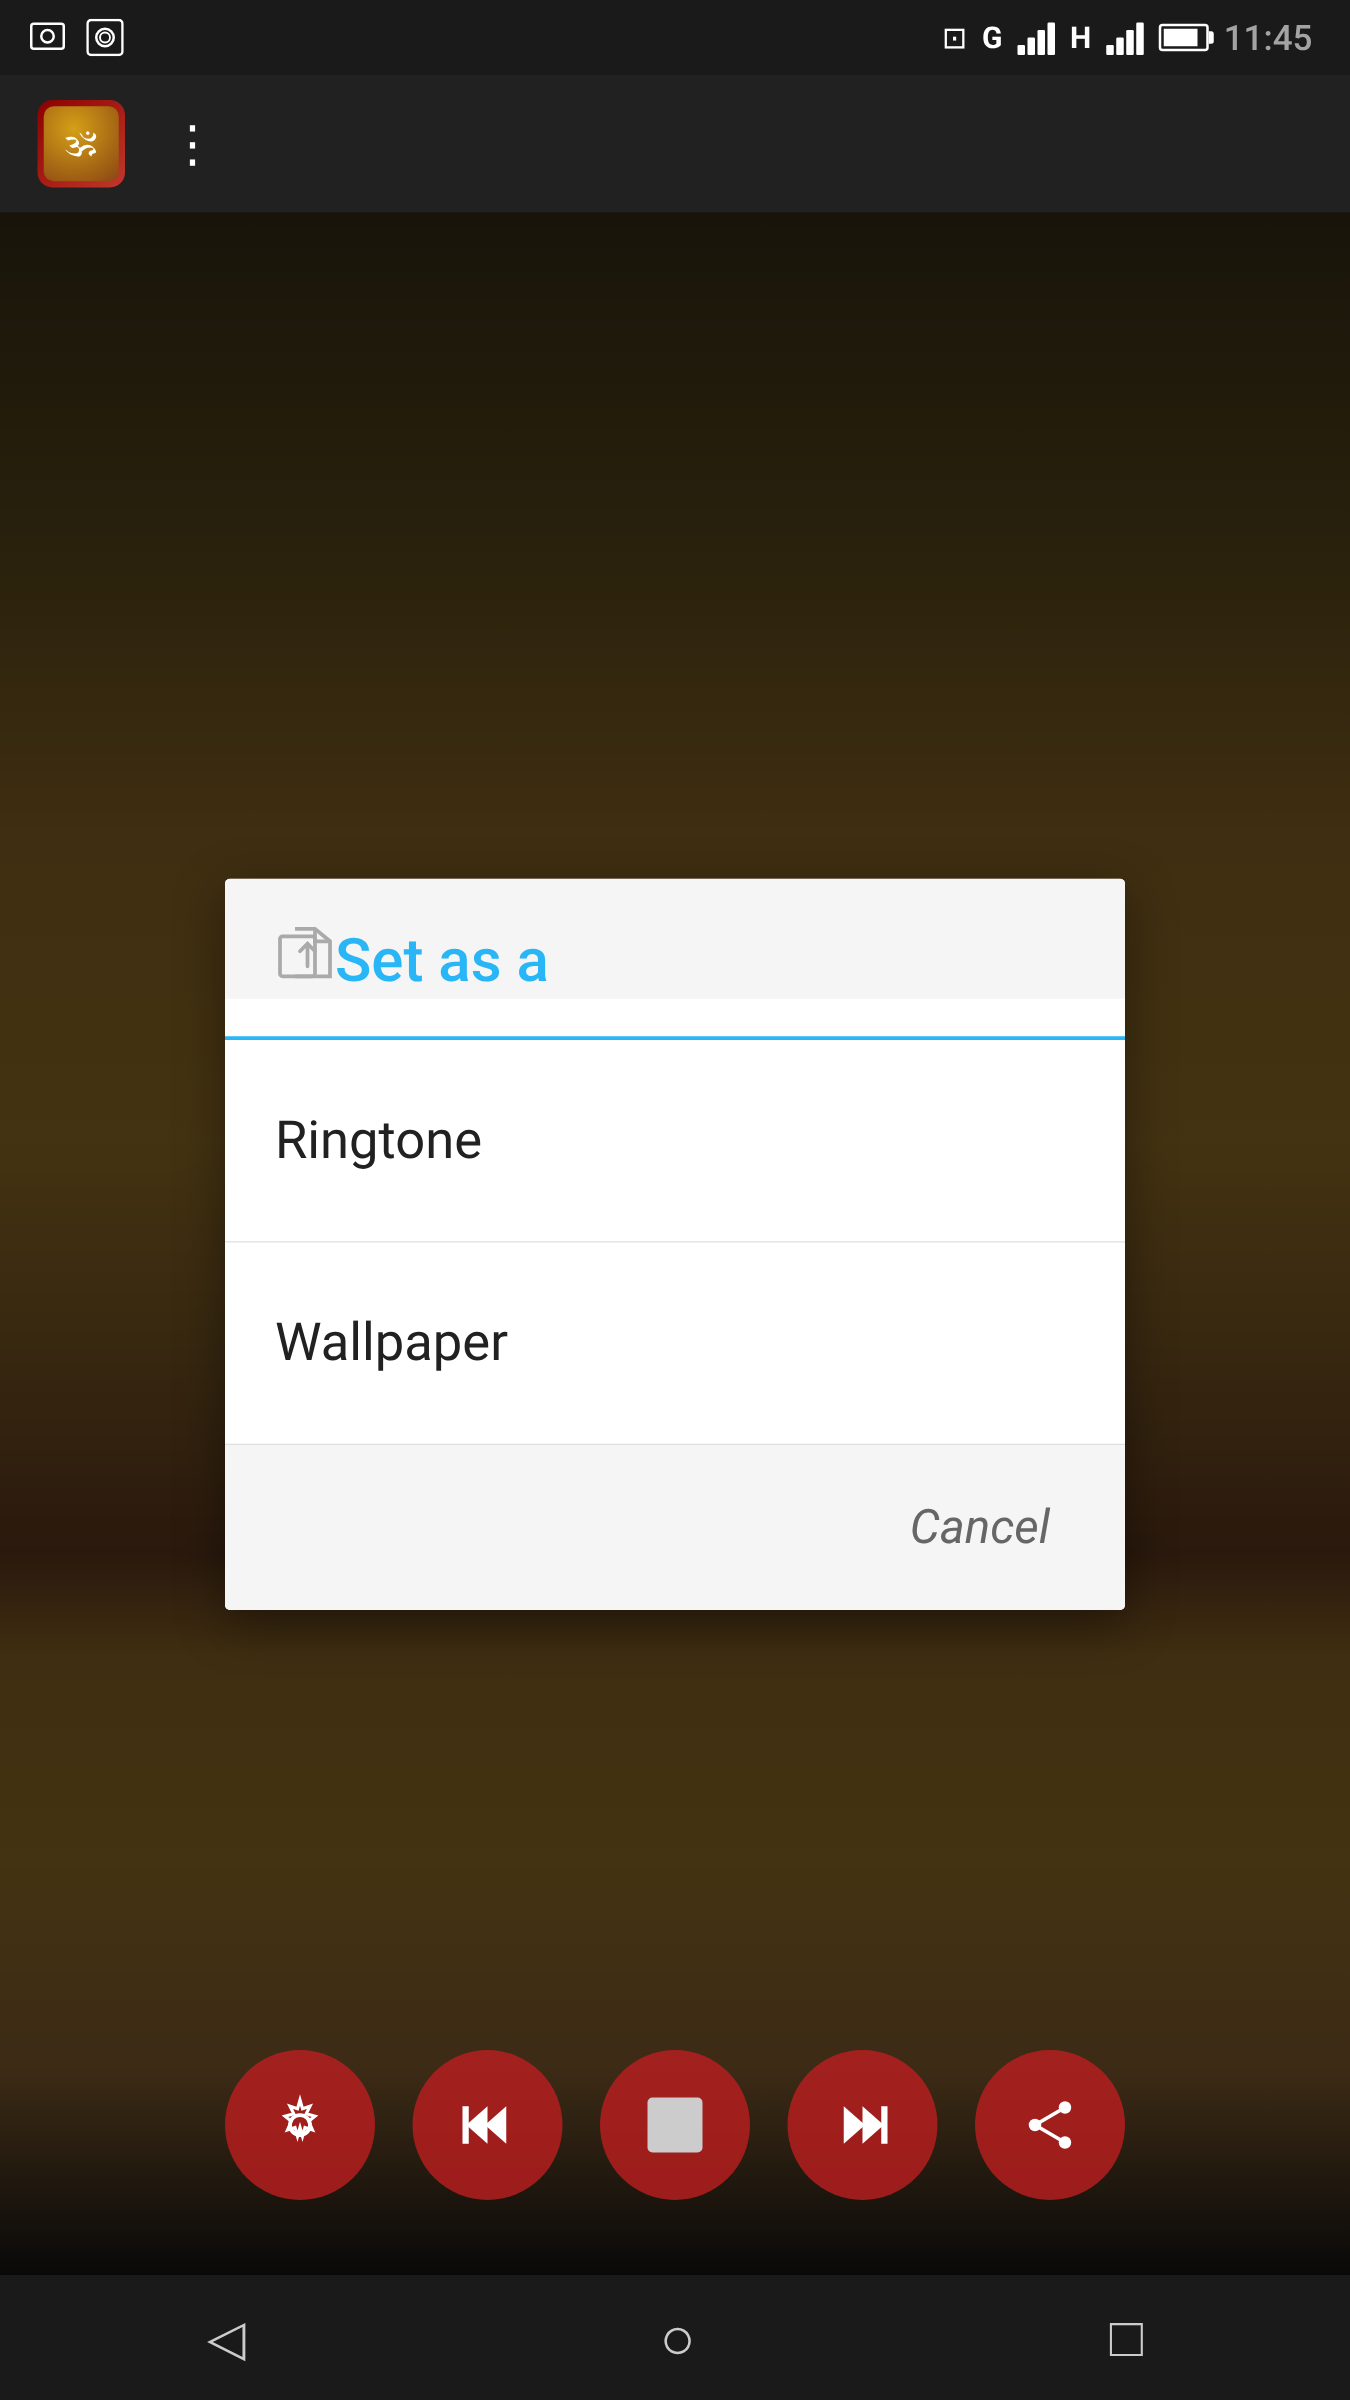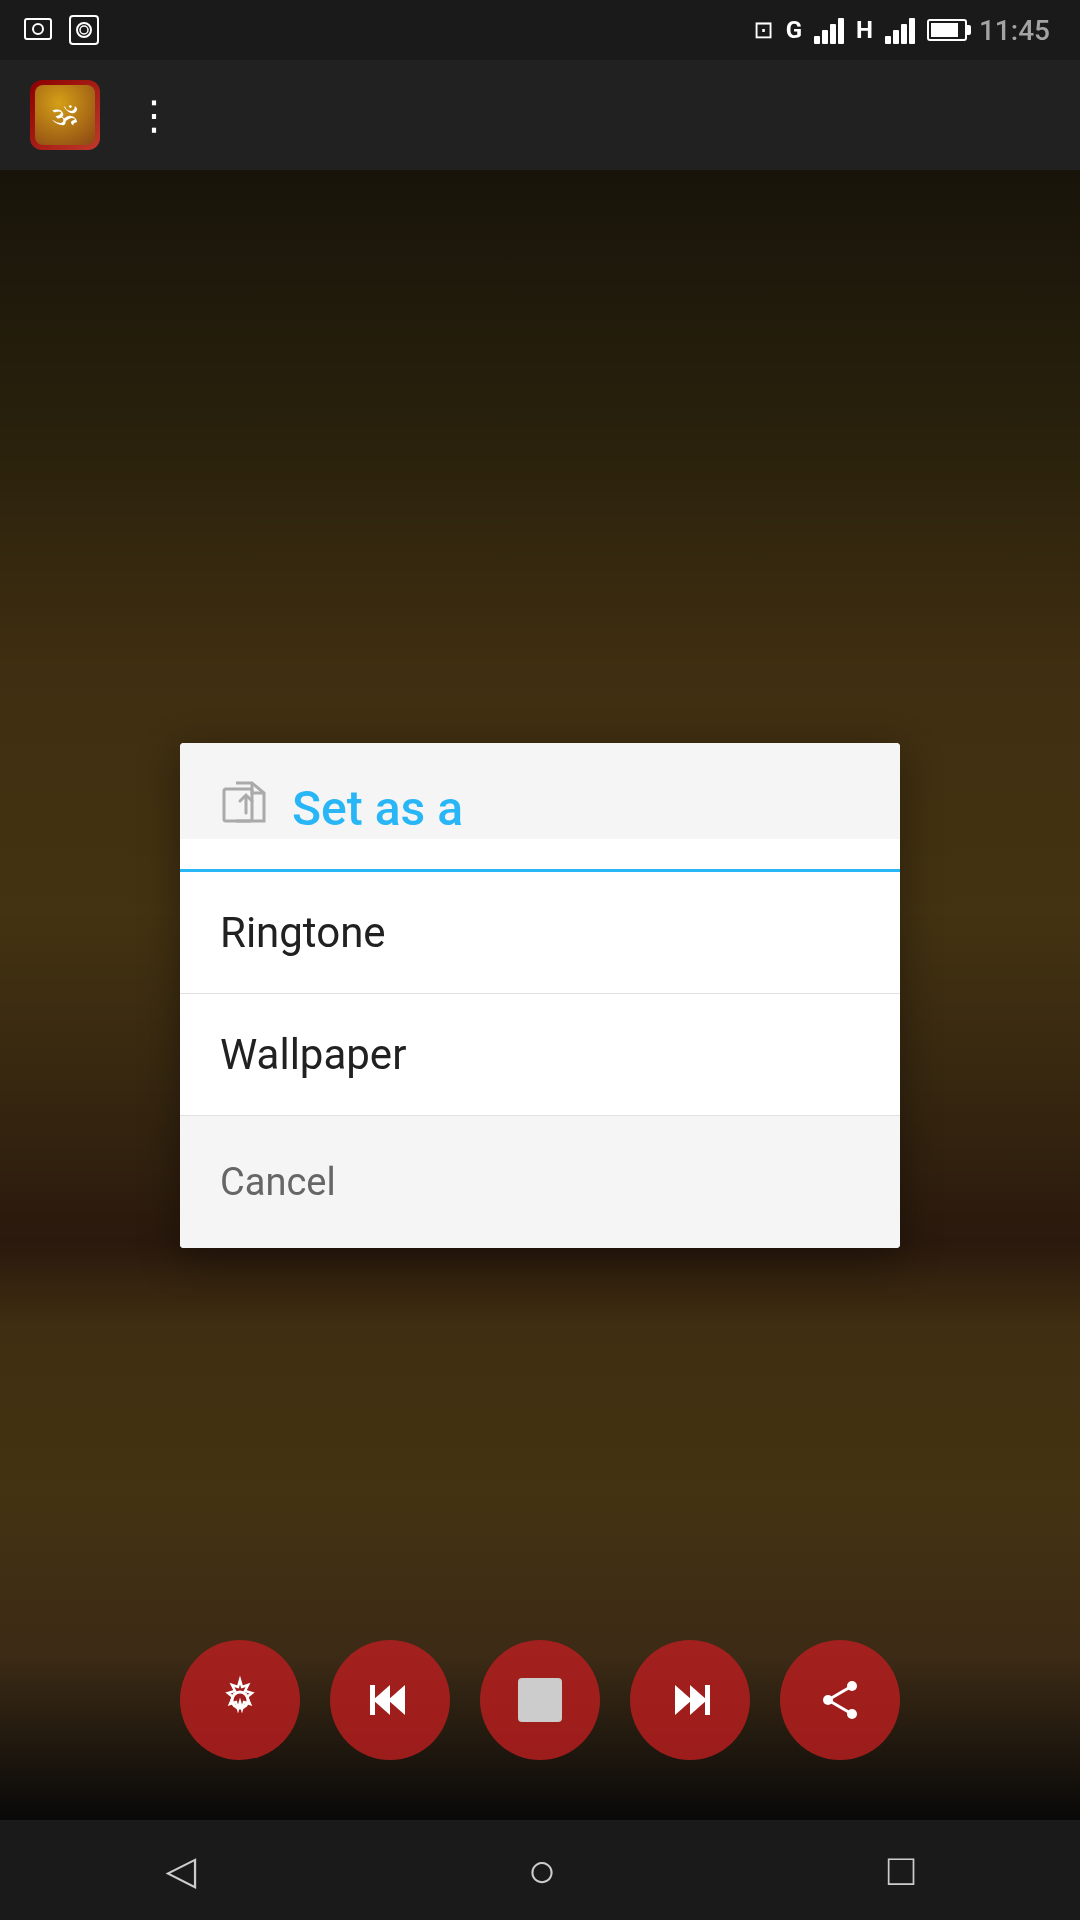--- a/index.html
+++ b/index.html
@@ -233,21 +233,20 @@
       border-radius: 4px;
       overflow: hidden;
       box-shadow: 0 10px 40px rgba(0,0,0,0.4);
     }
 
     .dialog-header {
       background: #f5f5f5;
       padding: 36px 40px 0 40px;
       display: flex;
       align-items: center;
-      gap: 24px;
     }
 
     .share-icon {
       color: #999;
       font-size: 48px;
     }
 
     .dialog-title {
       color: #29b6f6;
       font-size: 48px;
@@ -258,31 +257,32 @@
       height: 3px;
       background: #29b6f6;
       margin-top: 30px;
     }
 
     .dialog-options {
       background: #fff;
     }
 
     .dialog-option {
-      padding: 36px 40px;
+      padding: 56px 40px;
       font-size: 42px;
       color: #212121;
       cursor: pointer;
       border-bottom: 1px solid #e0e0e0;
     }
 
     .dialog-cancel-section {
       background: #f5f5f5;
-      padding: 44px 40px;
-      text-align: left;
+      padding: 44px 60px;
+      text-align: right;
+      font-style: italic;
     }
 
     .dialog-cancel {
       font-size: 38px;
       color: #666;
       cursor: pointer;
     }
 
     
     .nav-bar {

